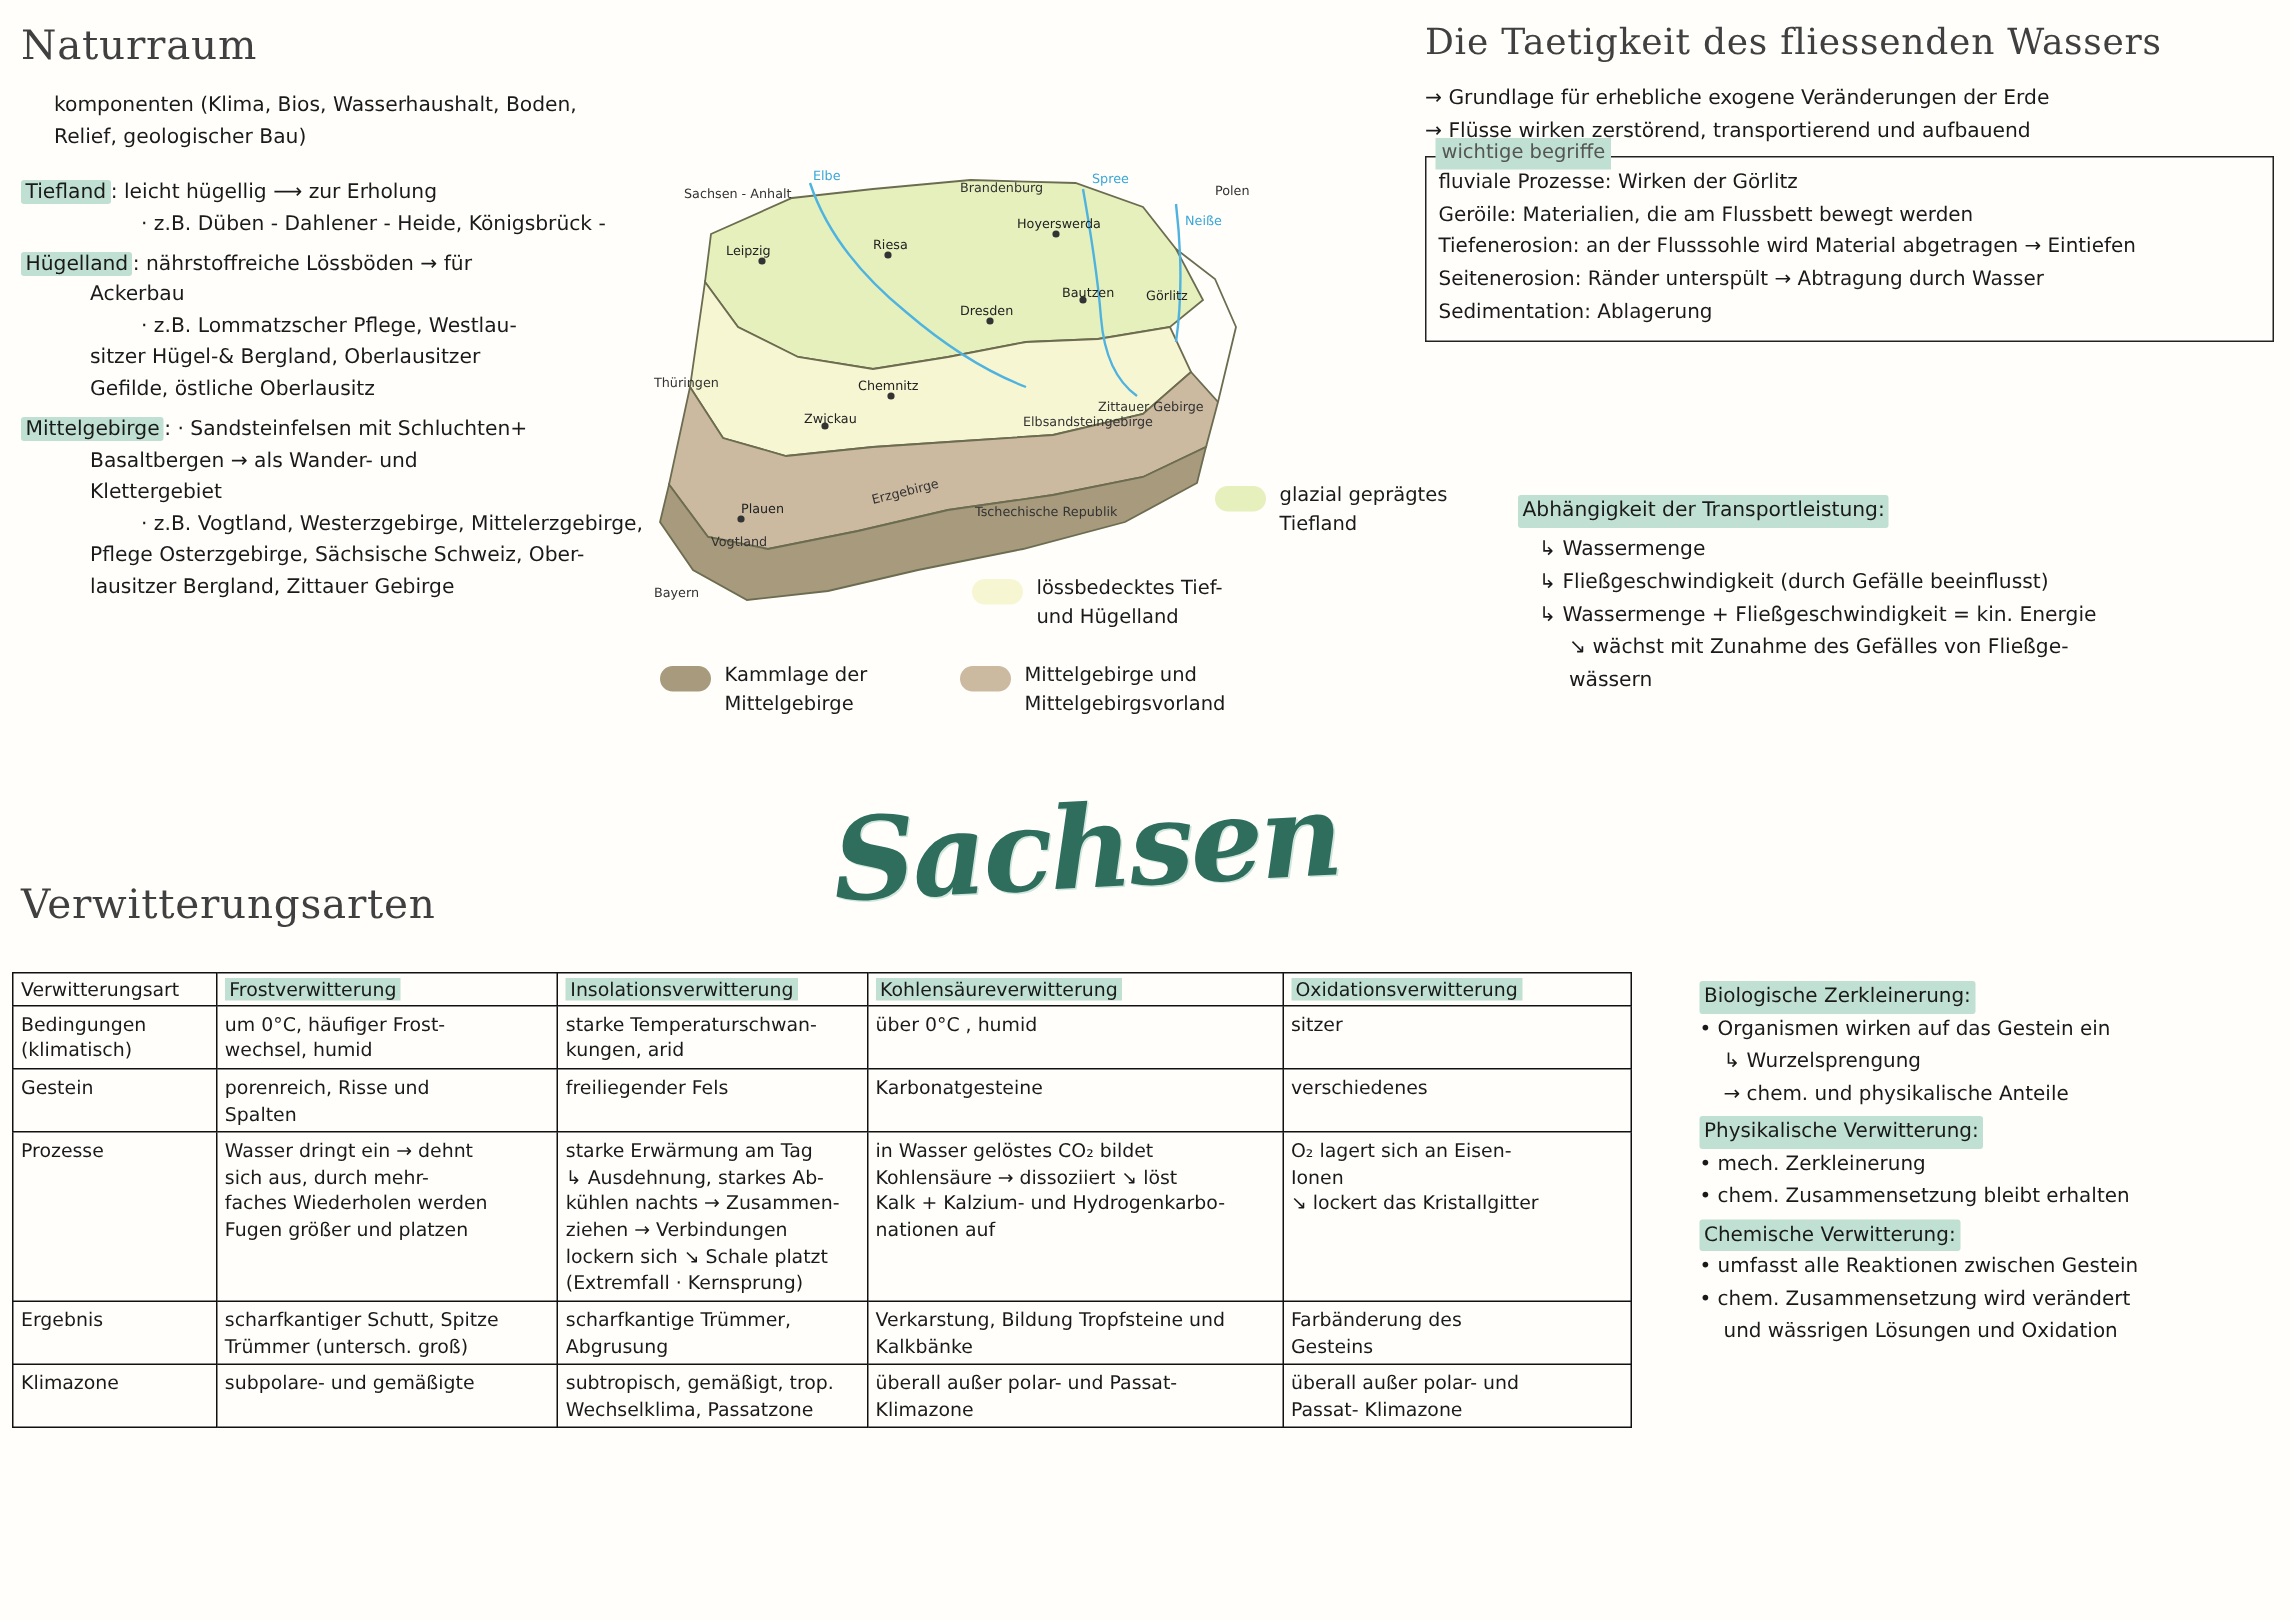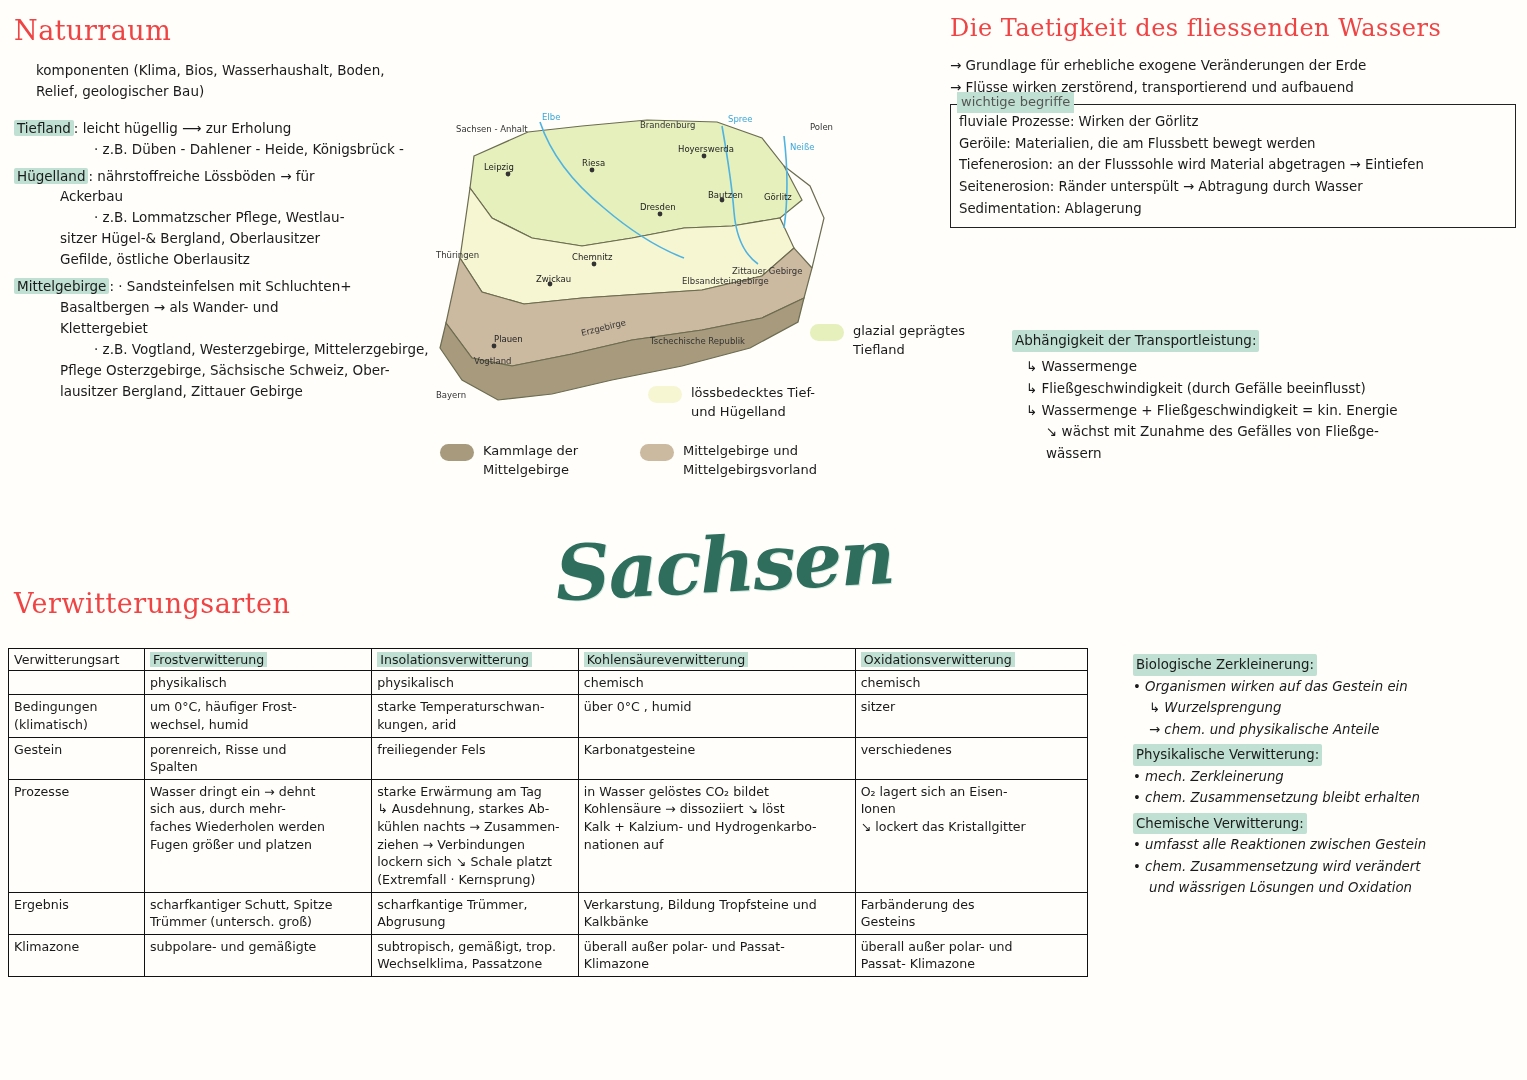--- a/index.html
+++ b/index.html
@@ -11,21 +11,21 @@
     overflow:hidden;
     position:relative;
   }
   .page{position:absolute;inset:0;}
 
   
   .hand{font-family:"DejaVu Sans", sans-serif;font-size:13.5px;line-height:1.55;}
   .title{
     font-family:"DejaVu Serif", serif;
     font-size:27px;
-    color:#ef4444;
+    color:#404040;
     letter-spacing:.5px;
   }
   .title.small{font-size:24px;}
   .hl{
     background:#bfe0d2;
     padding:0 3px;
     border-radius:2px;
   }
 
   
@@ -104,21 +104,21 @@
   table#vtable td.c1{width:232px;}
   table#vtable td.c2{width:202px;}
   table#vtable td.c3{width:282px;}
   table#vtable td.c4{width:232px;}
   table#vtable tr.headrow td{padding-top:2px;padding-bottom:1px;}
   .colhead{background:#bfe0d2;padding:0 3px;}
 
   
   #notes{position:absolute;left:1133px;top:650px;width:392px;font-size:13.3px;line-height:1.62;}
   .n-head{display:inline-block;margin-top:4px;}
-  .n-line{display:block;white-space:nowrap;font-style:italic;}
+  .n-line{display:block;white-space:nowrap;}
   .n-ind{padding-left:16px;}
 </style>
 </head>
 <body>
 
 <div class="page">
 
   <div id="naturraum" class="hand">
     <span class="title">Naturraum</span>
 
@@ -272,27 +272,20 @@
         <tr class="headrow">
       <td class="rowhead">
         <span>Verwitterungsart</span>
       </td>
       <td class="c1"><span class="colhead">Frostverwitterung</span></td>
       <td class="c2"><span class="colhead">Insolationsverwitterung</span></td>
       <td class="c3"><span class="colhead">Kohlensäureverwitterung</span></td>
       <td class="c4"><span class="colhead">Oxidationsverwitterung</span></td>
     </tr>
 
-    <tr>
-      <td class="rowhead" style="border-top:none"></td>
-      <td class="c1">physikalisch</td>
-      <td class="c2">physikalisch</td>
-      <td class="c3">chemisch</td>
-      <td class="c4">chemisch</td>
-    </tr>
 
     <tr>
       <td class="rowhead" style="white-space:pre-line">Bedingungen
 (klimatisch)</td>
       <td class="c1" style="white-space:pre-line">um 0°C, häufiger Frost-
 wechsel, humid</td>
       <td class="c2" style="white-space:pre-line">starke Temperaturschwan-
 kungen, arid</td>
       <td class="c3" style="white-space:pre-line">über 0°C , humid</td>
       <td class="c4" style="white-space:pre-line">sitzer</td>

